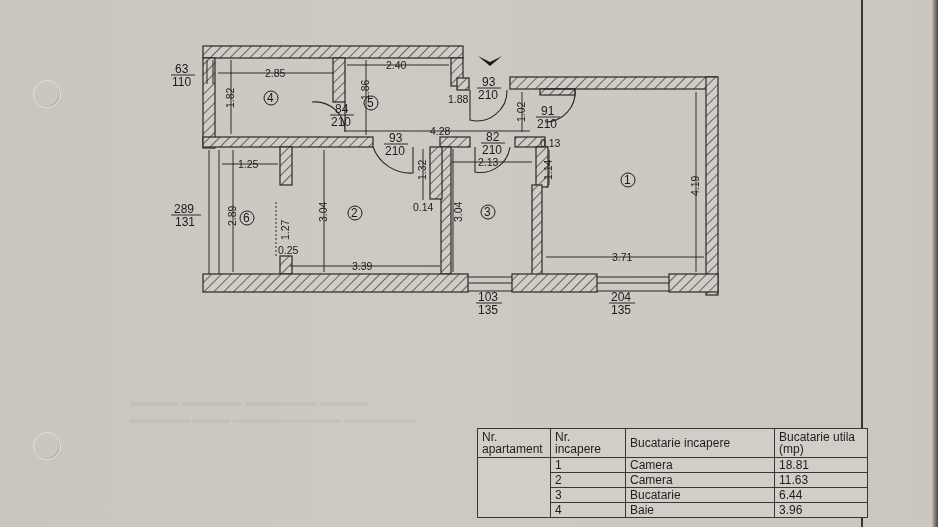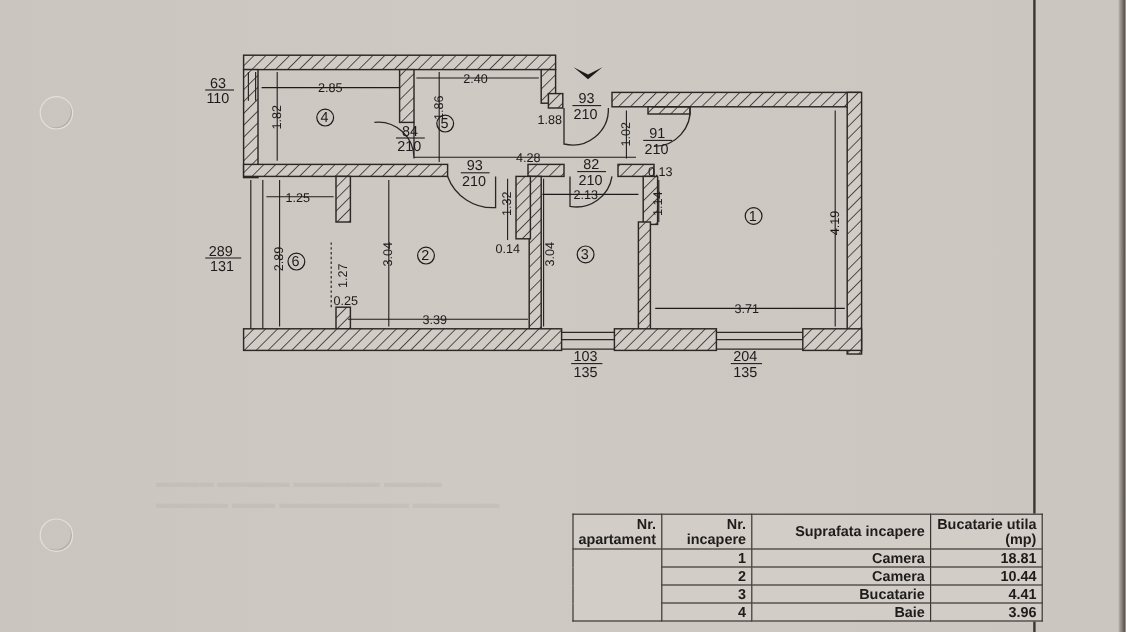--- a/index.html
+++ b/index.html
@@ -18,21 +18,21 @@
     border:1px solid #e4dfda; box-shadow: inset -1px -1px 0 #b4aea9; }
   svg.plan { position:absolute; left:0; top:0; }
   .dim { font-size:10.5px; fill:#1d1b1a; }
   .frac { font-size:12px; fill:#1d1b1a; }
   .room-num { font-size:12px; fill:#1d1b1a; }
   table.rooms {
     position:absolute; left:477px; top:428px; border-collapse:collapse;
     font-size:12px; color:#1f1d1c; background:#d3cdc8;
   }
   table.rooms th, table.rooms td {
-    border:1.3px solid #3a3634; text-align:right; padding:0 4px; font-weight:bold;
+    border:1.3px solid #3a3634; text-align:left; padding:0 4px; font-weight:normal;
   }
   table.rooms th { line-height:12px; padding:2px 4px; }
   table.rooms td { height:14px; line-height:14px; }
   .faint { position:absolute; color:#bfb9b4; font-size:12px; white-space:nowrap; opacity:.55; }
 </style>
 </head>
 <body>
 
 <div class="paper"></div>
 <div class="hole" style="left:33px;top:80px"></div>
@@ -206,43 +206,43 @@
   <thead>
     <tr>
       <th style="width:64px">
         <div>Nr.</div>
         <div>apartament</div>
       </th>
       <th style="width:66px">
         <div>Nr.</div>
         <div>incapere</div>
       </th>
-      <th style="width:140px">Suprafata incapere</th>
+      <th style="width:140px">Bucatarie incapere</th>
       <th style="width:84px">
         <div>Bucatarie utila</div>
         <div>(mp)</div>
       </th>
     </tr>
   </thead>
   <tbody>
     <tr>
       <td rowspan="4"></td>
       <td>1</td>
       <td>Camera</td>
       <td>18.81</td>
     </tr>
     <tr>
       <td>2</td>
       <td>Camera</td>
-      <td>10.44</td>
+      <td>11.63</td>
     </tr>
     <tr>
       <td>3</td>
       <td>Bucatarie</td>
-      <td>4.41</td>
+      <td>6.44</td>
     </tr>
     <tr>
       <td>4</td>
       <td>Baie</td>
       <td>3.96</td>
     </tr>
   </tbody>
 </table>
 
 </body></html>

